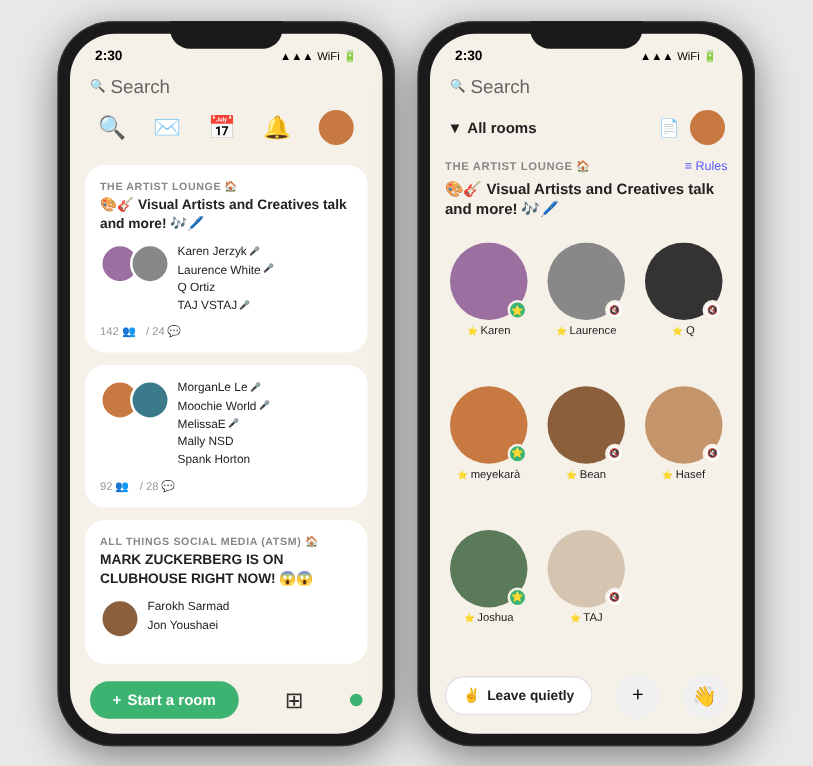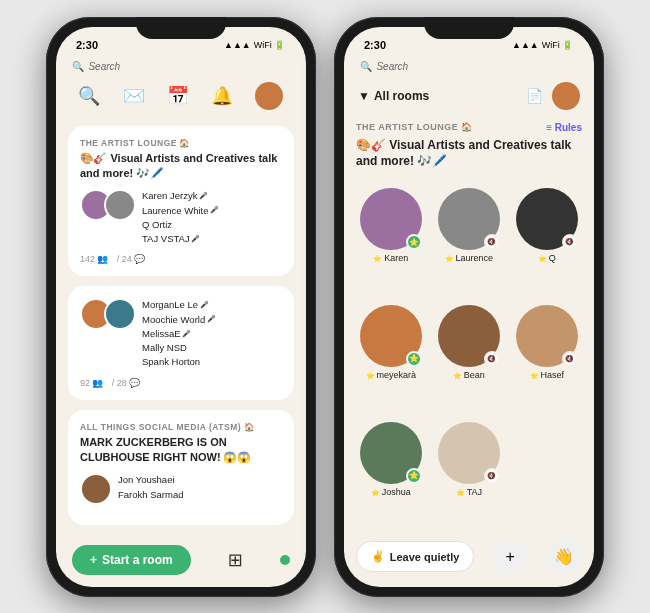--- a/index.html
+++ b/index.html
@@ -89,23 +89,22 @@
       padding: 2px 16px 6px;
       flex-shrink: 0;
     }
 
     .search-icon-small {
       font-size: 10px;
       color: #666;
     }
 
     .search-text {
-      font-size: 10px;
+      font-size: 15px;
       color: #666;
-      font-style: italic;
     }
 
     
     .nav-bar {
       display: flex;
       align-items: center;
       justify-content: space-around;
       padding: 4px 12px 8px;
       flex-shrink: 0;
     }
@@ -280,21 +279,21 @@
       font-size: 9px;
       font-weight: 700;
       color: #888;
       letter-spacing: 0.5px;
       text-transform: uppercase;
     }
 
     .rules-btn {
       font-size: 10px;
       color: #5b5bff;
-      font-weight: 700;
+      font-weight: 400;
       display: flex;
       align-items: center;
       gap: 2px;
     }
 
     .room-detail-desc {
       font-size: 12px;
       font-weight: 700;
       color: #222;
       line-height: 1.4;
@@ -537,24 +536,24 @@
 
         <div class="room-card">
           <div class="room-header">ALL THINGS SOCIAL MEDIA (ATSM) 🏠</div>
           <div class="room-title">MARK ZUCKERBERG IS ON CLUBHOUSE RIGHT NOW! 😱😱</div>
           <div class="room-participants">
             <div class="stacked-avatars">
               <div class="participant-avatar av-brown"></div>
             </div>
             <div class="participant-names">
               <div class="participant-name">
+                <span>Farokh Sarmad</span>
+              </div>
+              <div class="participant-name">
                 <span>Jon Youshaei</span>
-              </div>
-              <div class="participant-name">
-                <span>Farokh Sarmad</span>
               </div>
             </div>
           </div>
         </div>
 
       </div>
 
       <div class="bottom-bar">
         <div class="start-room-btn">
           <span>+</span>

